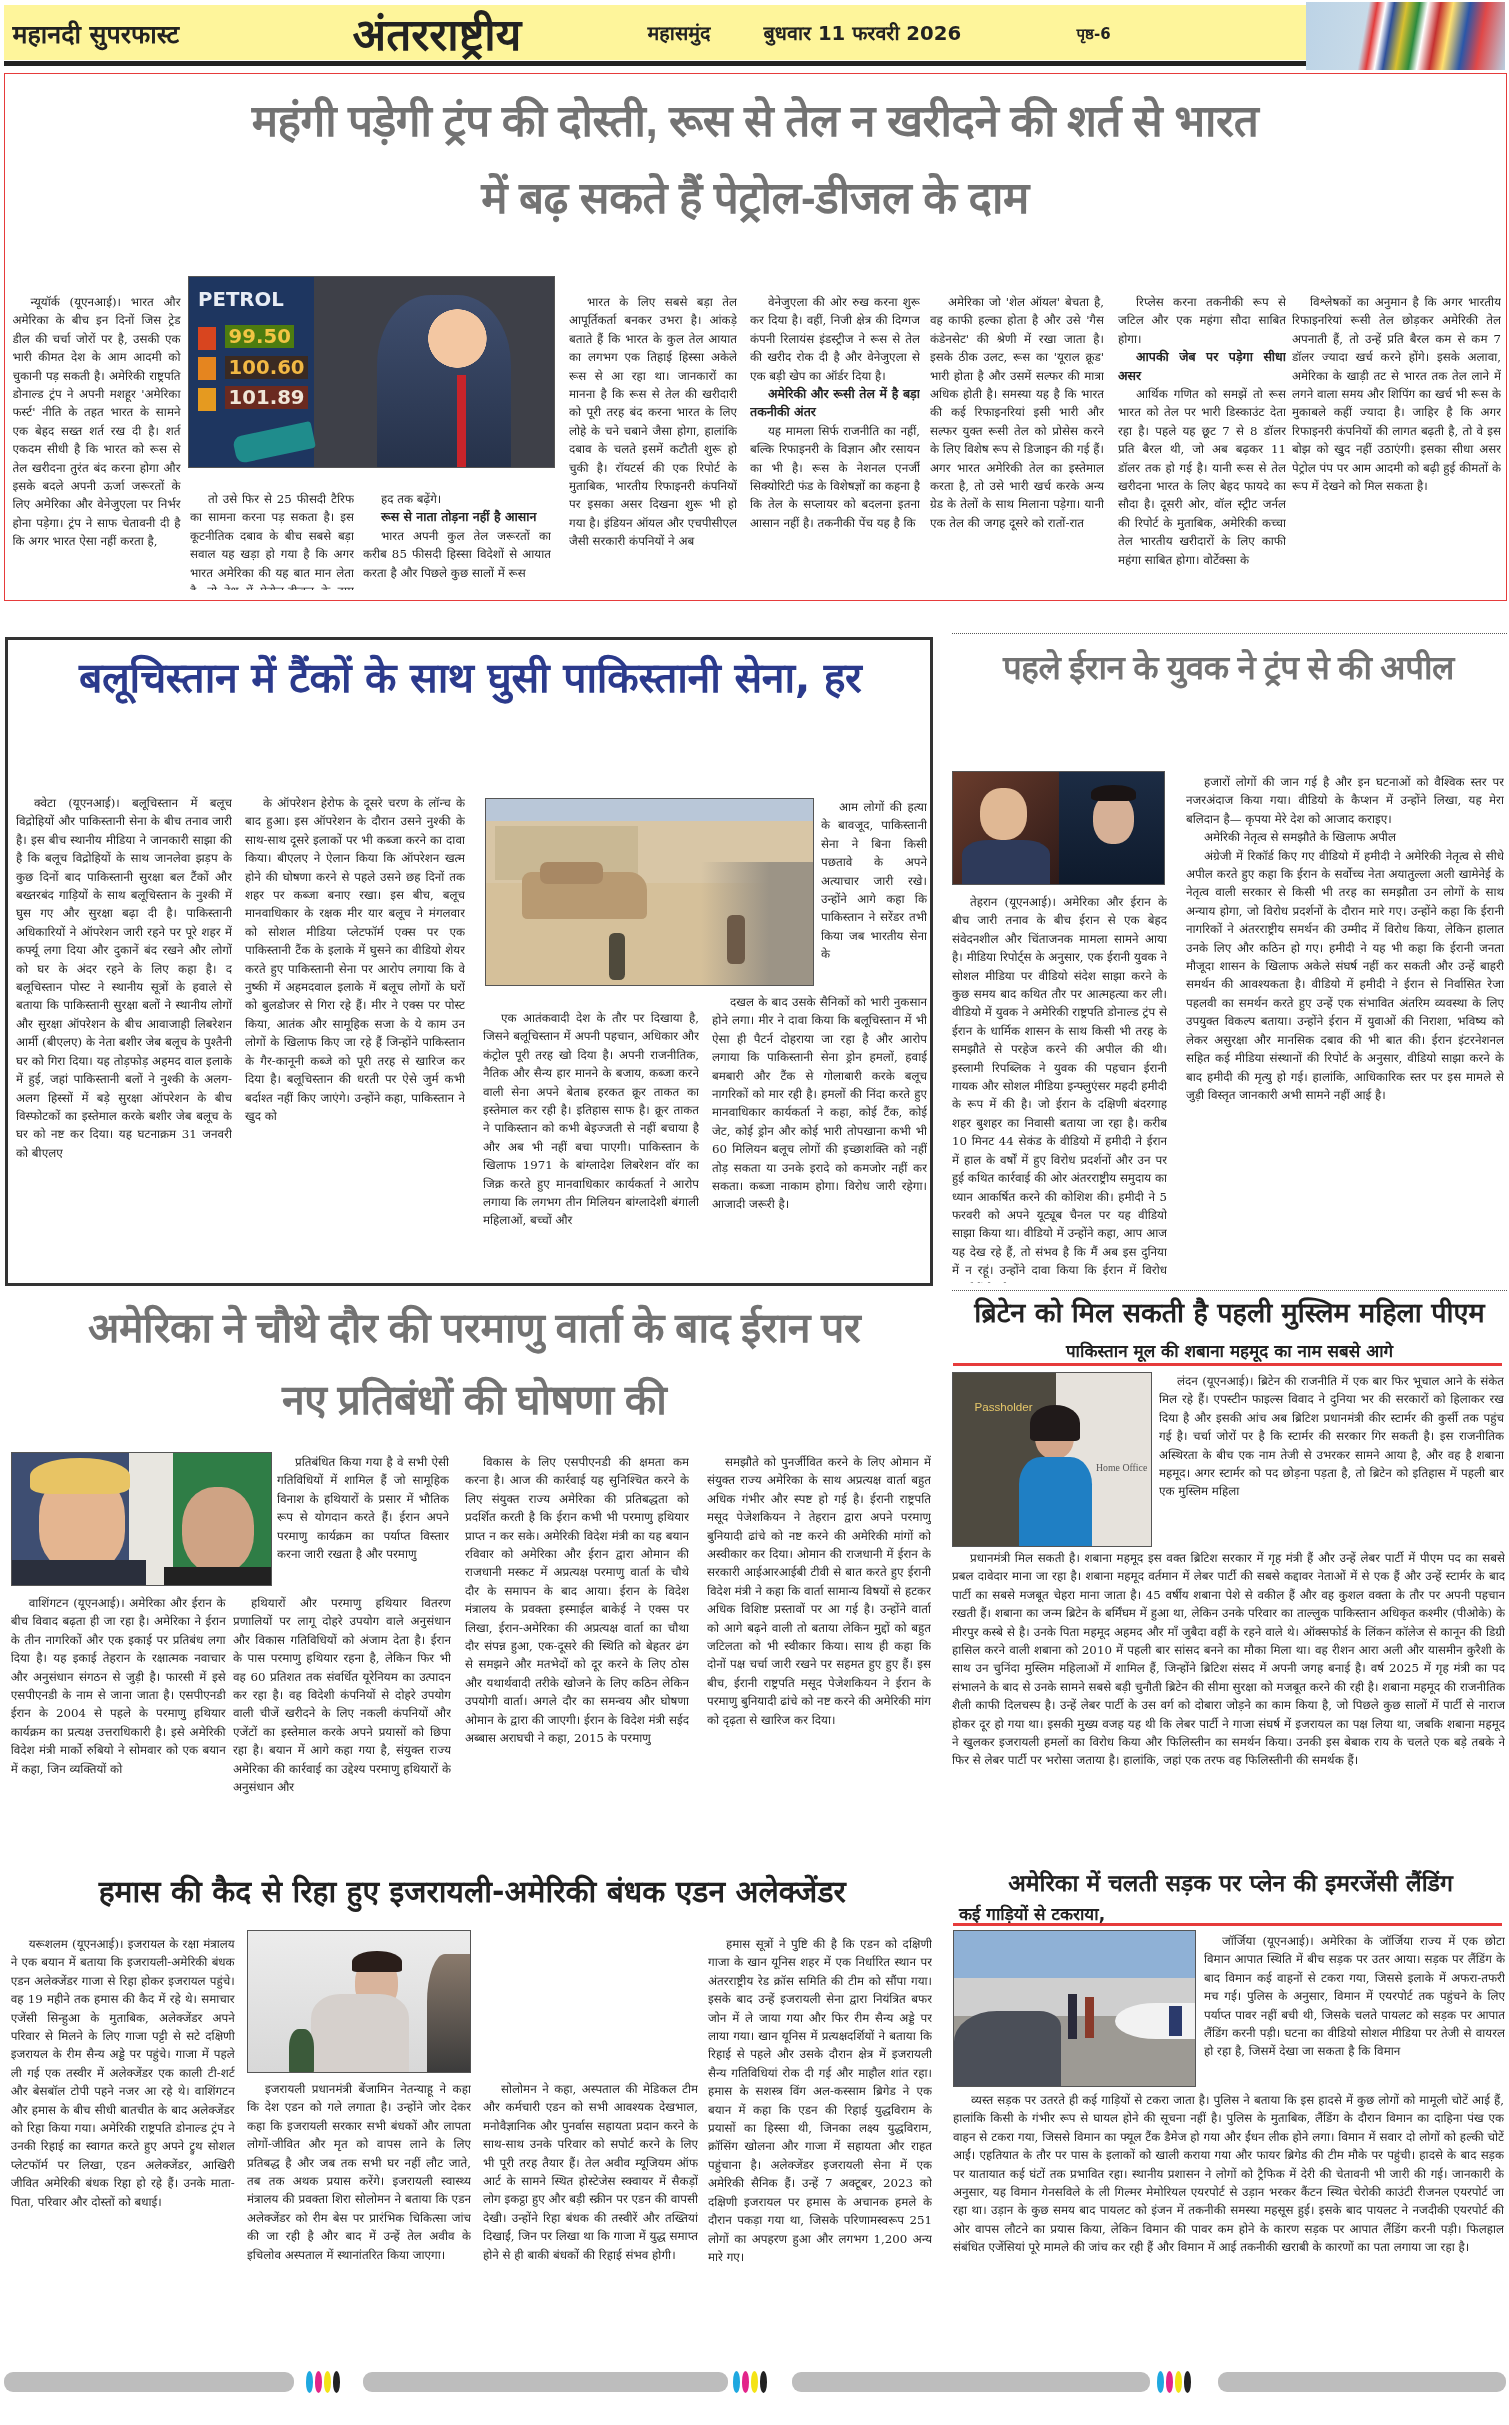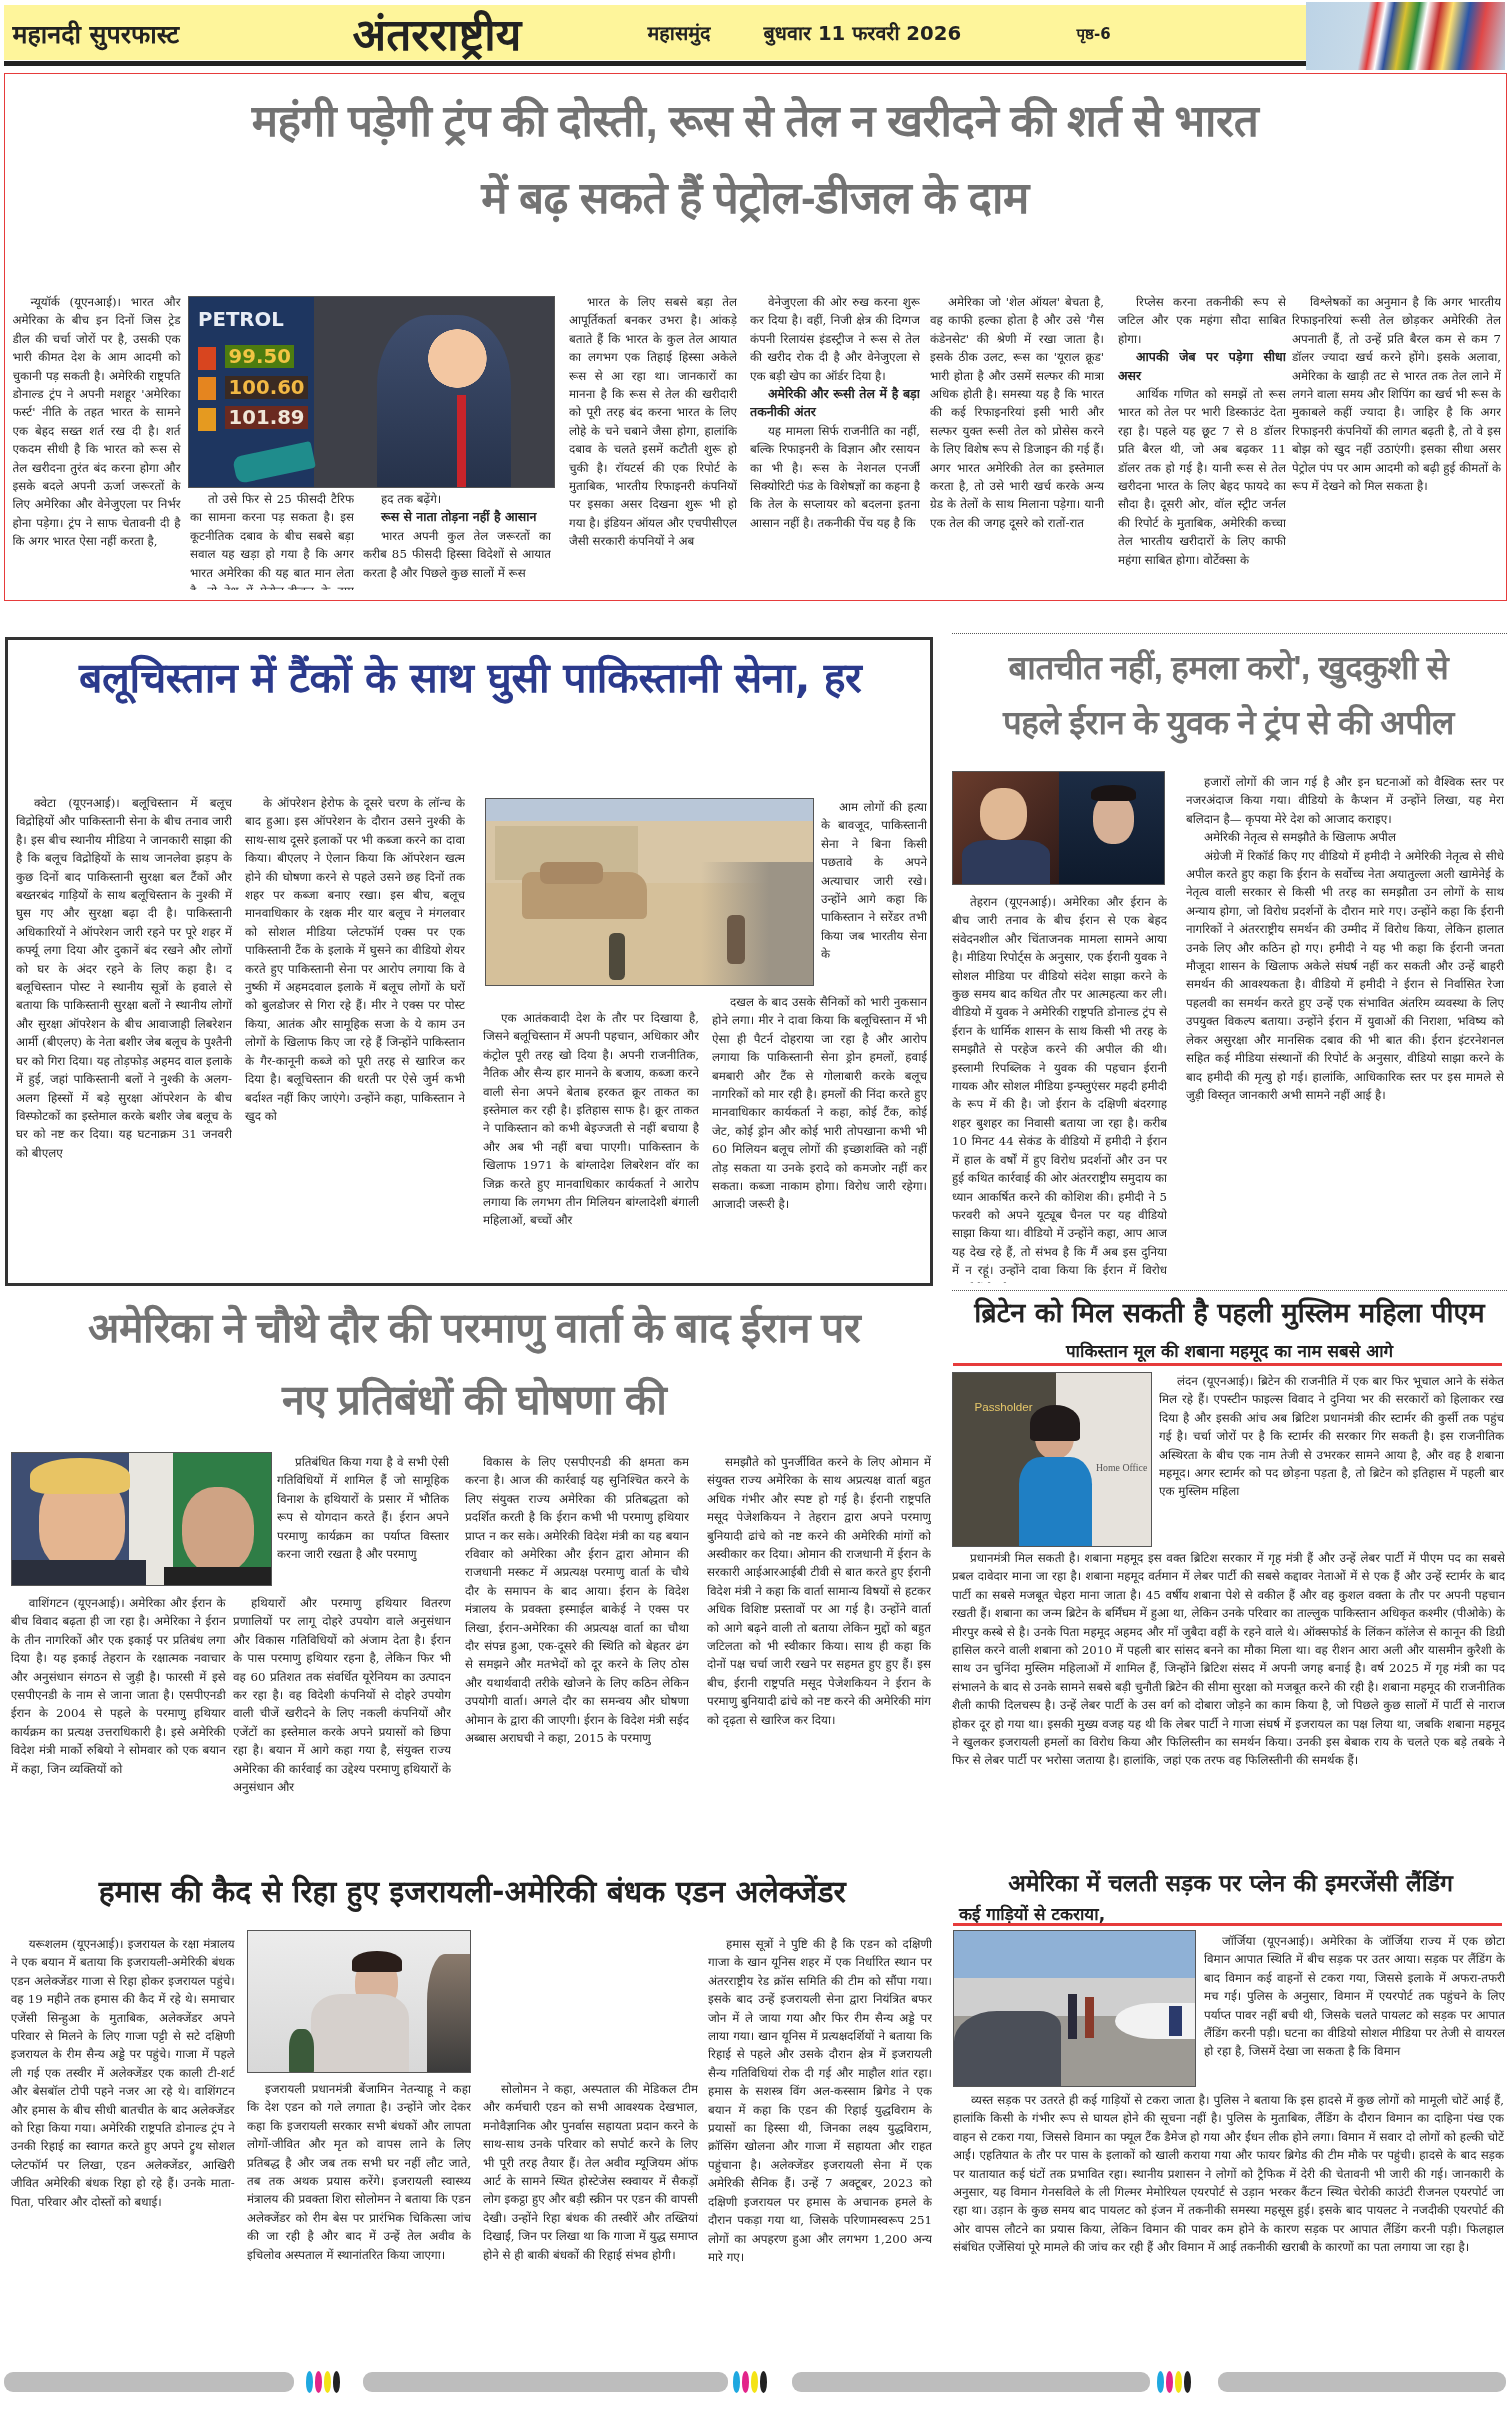--- a/index.html
+++ b/index.html
@@ -40,21 +40,21 @@
 </div>
 <div class="mast-rule"></div>
 <div class="flags"></div>
 
 <div class="red-box" style="left:3.6px;top:73px;width:1503px;height:528px;"></div>
 <div class="hl-red" style="position:absolute;left:9px;top:82px;width:1492px;font-size:44px;line-height:77px;letter-spacing:-0.4px;">
   <div>महंगी पड़ेगी ट्रंप की दोस्ती, रूस से तेल न खरीदने की शर्त से भारत</div>
   <div>में बढ़ सकते हैं पेट्रोल-डीजल के दाम</div>
 </div>
 
-<div class="photo" style="left:188px;top:296px;width:367px;height:192px;background:#3e4048;">
+<div class="photo" style="left:188px;top:276px;width:367px;height:192px;background:#3e4048;">
   <div style="position:absolute;left:0;top:0;width:125px;height:192px;background:#1e3660;"></div>
   <div class="price-board" style="left:9px;top:10.7px;color:#e8edf5;font-size:19.7px;">PETROL</div>
   <div style="position:absolute;left:9px;top:50px;width:18px;height:23px;background:#d8451f;"></div>
   <div style="position:absolute;left:9px;top:80px;width:18px;height:23px;background:#e5851f;"></div>
   <div style="position:absolute;left:9px;top:111px;width:18px;height:23px;background:#e59a20;"></div>
   <div class="price-board" style="left:36px;top:48px;color:#f2c544;font-size:19.7px;background:#4d7c0f;padding:0 3.6px;">99.50</div>
   <div class="price-board" style="left:36px;top:79px;color:#f2b844;font-size:19.7px;background:#3a2a22;padding:0 3.6px;">100.60</div>
   <div class="price-board" style="left:36px;top:109px;color:#f0e6d8;font-size:19.7px;background:#6a2a20;padding:0 3.6px;">101.89</div>
   <div style="position:absolute;left:45px;top:152px;width:80px;height:27px;background:#1f8c8c;border-radius:9px 3.6px 3.6px 9px;transform:rotate(-12deg);"></div>
   <div style="position:absolute;left:188px;top:18px;width:134px;height:174px;background:radial-gradient(circle at 60% 25%, #f3c7a2 0 29px, transparent 29.5px), linear-gradient(#3f4e6e,#26324a);border-radius:40% 40% 0 0;"></div>
@@ -116,21 +116,20 @@
     <p>एक आतंकवादी देश के तौर पर दिखाया है, जिसने बलूचिस्तान में अपनी पहचान, अधिकार और कंट्रोल पूरी तरह खो दिया है। अपनी राजनीतिक, नैतिक और सैन्य हार मानने के बजाय, कब्जा करने वाली सेना अपने बेताब हरकत क्रूर ताकत का इस्तेमाल कर रही है। इतिहास साफ है। क्रूर ताकत ने पाकिस्तान को कभी बेइज्जती से नहीं बचाया है और अब भी नहीं बचा पाएगी। पाकिस्तान के खिलाफ 1971 के बांग्लादेश लिबरेशन वॉर का जिक्र करते हुए मानवाधिकार कार्यकर्ता ने आरोप लगाया कि लगभग तीन मिलियन बांग्लादेशी बंगाली महिलाओं, बच्चों और</p>
   </div>
 <div class="col" style="left:821px;top:798px;width:106px;height:190px;">
     <p>आम लोगों की हत्या के बावजूद, पाकिस्तानी सेना ने बिना किसी पछतावे के अपने अत्याचार जारी रखे। उन्होंने आगे कहा कि पाकिस्तान ने सरेंडर तभी किया जब भारतीय सेना के</p>
   </div>
 <div class="col" style="left:712px;top:993px;width:215px;height:286px;">
     <p>दखल के बाद उसके सैनिकों को भारी नुकसान होने लगा। मीर ने दावा किया कि बलूचिस्तान में भी ऐसा ही पैटर्न दोहराया जा रहा है और आरोप लगाया कि पाकिस्तानी सेना ड्रोन हमलों, हवाई बमबारी और टैंक से गोलाबारी करके बलूच नागरिकों को मार रही है। हमलों की निंदा करते हुए मानवाधिकार कार्यकर्ता ने कहा, कोई टैंक, कोई जेट, कोई ड्रोन और कोई भारी तोपखाना कभी भी 60 मिलियन बलूच लोगों की इच्छाशक्ति को नहीं तोड़ सकता या उनके इरादे को कमजोर नहीं कर सकता। कब्जा नाकाम होगा। विरोध जारी रहेगा। आजादी जरूरी है।</p>
   </div>
 
 <div class="hl-red" style="position:absolute;left:952px;top:640px;width:553px;font-size:33px;line-height:55px;letter-spacing:-0.4px;">
-  <div>बातचीत नहीं, हमला करो', खुदकुशी से</div>
   <div>पहले ईरान के युवक ने ट्रंप से की अपील</div>
 </div>
 <div class="photo" style="left:952px;top:771px;width:213px;height:114px;">
   <div style="position:absolute;left:0;top:0;width:106px;height:114px;background:linear-gradient(135deg,#6a3c2c,#2e1a18);">
     <div style="position:absolute;left:27px;top:16px;width:47px;height:52px;background:#e0b894;border-radius:45%;"></div>
     <div style="position:absolute;left:9px;top:68px;width:88px;height:47px;background:#2e3a5a;border-radius:30% 30% 0 0;"></div>
   </div>
   <div style="position:absolute;left:106px;top:0;width:107px;height:114px;background:linear-gradient(#1c2c44,#0e1a2c);">
     <div style="position:absolute;left:34px;top:21.5px;width:41px;height:50px;background:#d6b096;border-radius:45%;"></div>
     <div style="position:absolute;left:32px;top:12.5px;width:45px;height:16px;background:#1a1414;border-radius:50% 50% 20% 20%;"></div>

